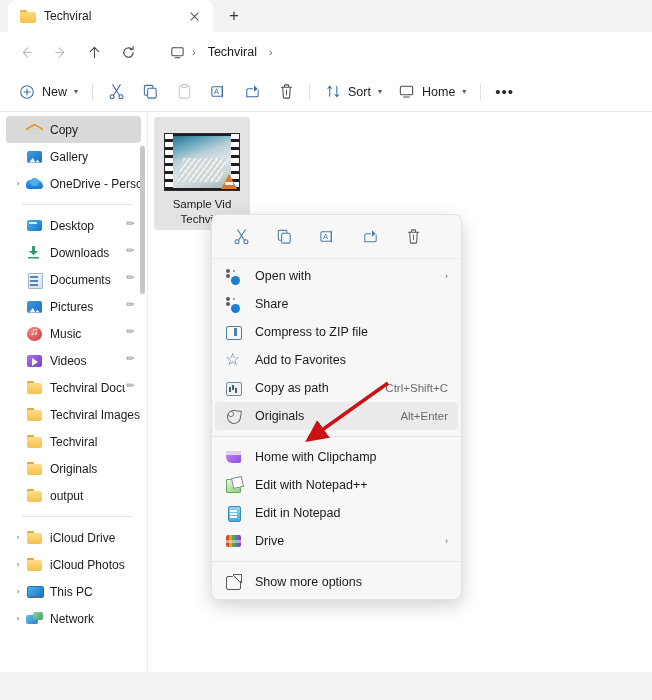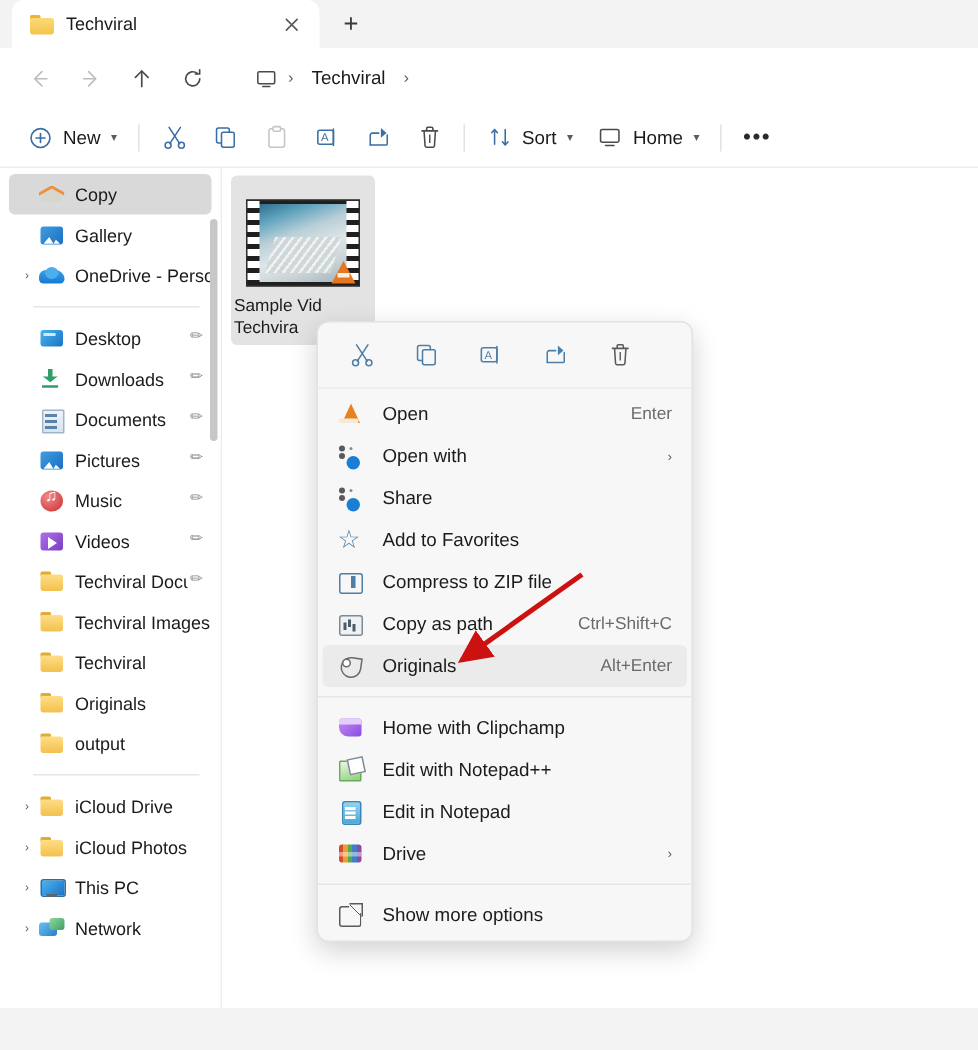--- a/index.html
+++ b/index.html
@@ -255,21 +255,21 @@
   .vlc {
     position: absolute; right: 2px; bottom: 1px; width: 0; height: 0;
     border-left: 8px solid transparent; border-right: 8px solid transparent;
     border-bottom: 15px solid #e8761d;
   }
   .vlc::after {
     content: ""; position: absolute; left: -4px; top: 8px; width: 8px; height: 3px;
     background: #f5f1ea;
   }
   .file-label {
-    margin-top: 6px; font-size: 11.5px; color: #1b1b1b; 
+    margin-top: 6px; font-size: 11.5px; color: #1b1b1b; text-align: center;
     line-height: 15px; width: 92px;
   }
 
   
   .ctxmenu {
     position: absolute; left: 211px; top: 214px;
     width: 251px; background: #f7f7f7;
     border: 1px solid #e2e2e2; border-radius: 8px;
     box-shadow: 0 6px 18px rgba(0,0,0,.18);
     overflow: hidden; z-index: 30;
@@ -723,40 +723,35 @@
         <svg width="17" height="17" viewBox="0 0 18 18">
             <path d="M3.5 4.5 H14.5" stroke="currentColor" stroke-width="1.1" stroke-linecap="round"></path>
             <path d="M6.8 4.3 V2.8 A0.8 0.8 0 0 1 7.6 2 H10.4 A0.8 0.8 0 0 1 11.2 2.8 V4.3" stroke="currentColor" stroke-width="1.1" fill="none"></path>
             <path d="M5 4.8 L5.7 15.2 A0.9 0.9 0 0 0 6.6 16 H11.4 A0.9 0.9 0 0 0 12.3 15.2 L13 4.8" stroke="currentColor" stroke-width="1.1" fill="none"></path>
             <path d="M9 7 V13" stroke="currentColor" stroke-width="1"></path>
           </svg>
       </div>
     </div>
     <div class="ctx-group" id="ctx-g1">
         <div class="ctx-item">
-          <span class="ctx-ic ci-vlc"></span>
-          <span class="ctx-label">Open</span>
-          <span class="ctx-accel">Enter</span>
-        </div>
-        <div class="ctx-item">
           <span class="ctx-ic ci-openwith"></span>
           <span class="ctx-label">Open with</span>
           <span class="ctx-sub">›</span>
         </div>
         <div class="ctx-item">
           <span class="ctx-ic ci-openwith"></span>
           <span class="ctx-label">Share</span>
         </div>
         <div class="ctx-item">
+          <span class="ctx-ic ci-zip"></span>
+          <span class="ctx-label">Compress to ZIP file</span>
+        </div>
+        <div class="ctx-item">
           <span class="ctx-ic ci-star"></span>
           <span class="ctx-label">Add to Favorites</span>
-        </div>
-        <div class="ctx-item">
-          <span class="ctx-ic ci-zip"></span>
-          <span class="ctx-label">Compress to ZIP file</span>
         </div>
         <div class="ctx-item">
           <span class="ctx-ic ci-copypath"></span>
           <span class="ctx-label">Copy as path</span>
           <span class="ctx-accel">Ctrl+Shift+C</span>
         </div>
         <div class="ctx-item hover">
           <span class="ctx-ic ci-props"></span>
           <span class="ctx-label">Originals</span>
           <span class="ctx-accel">Alt+Enter</span>

